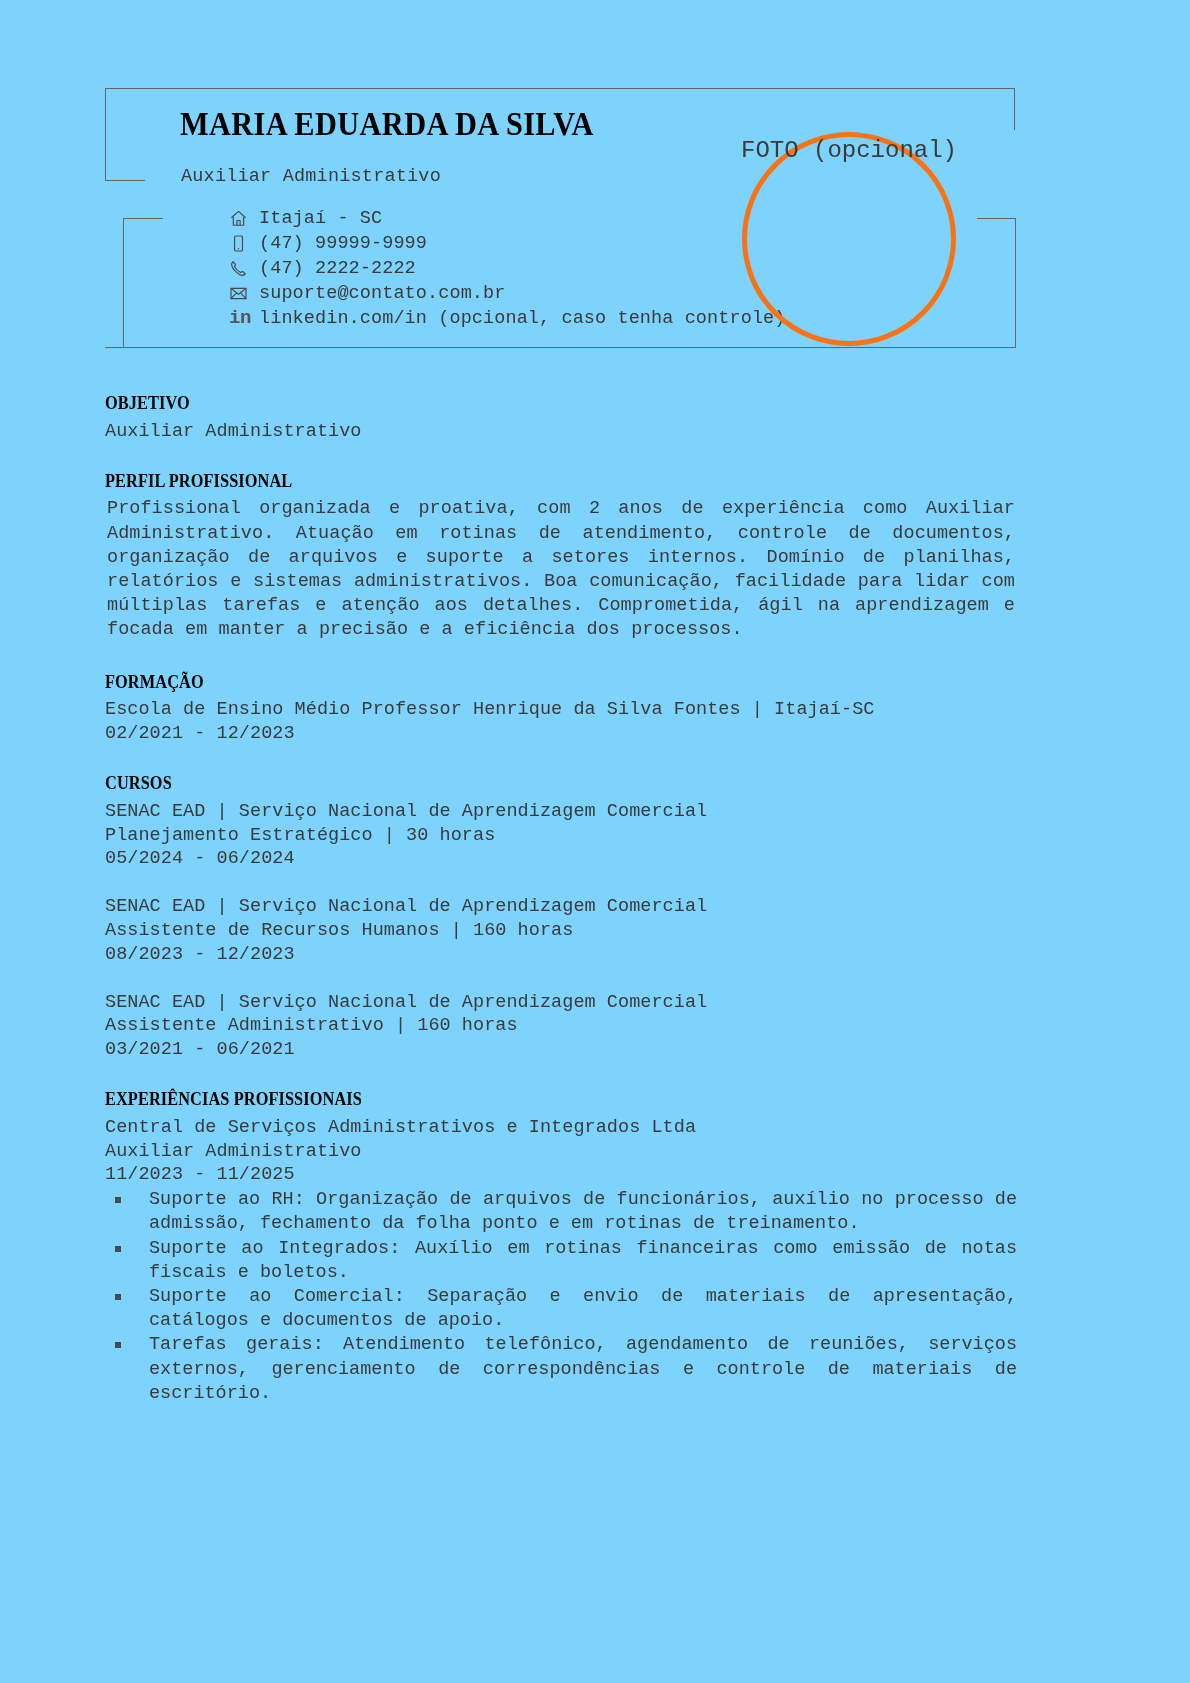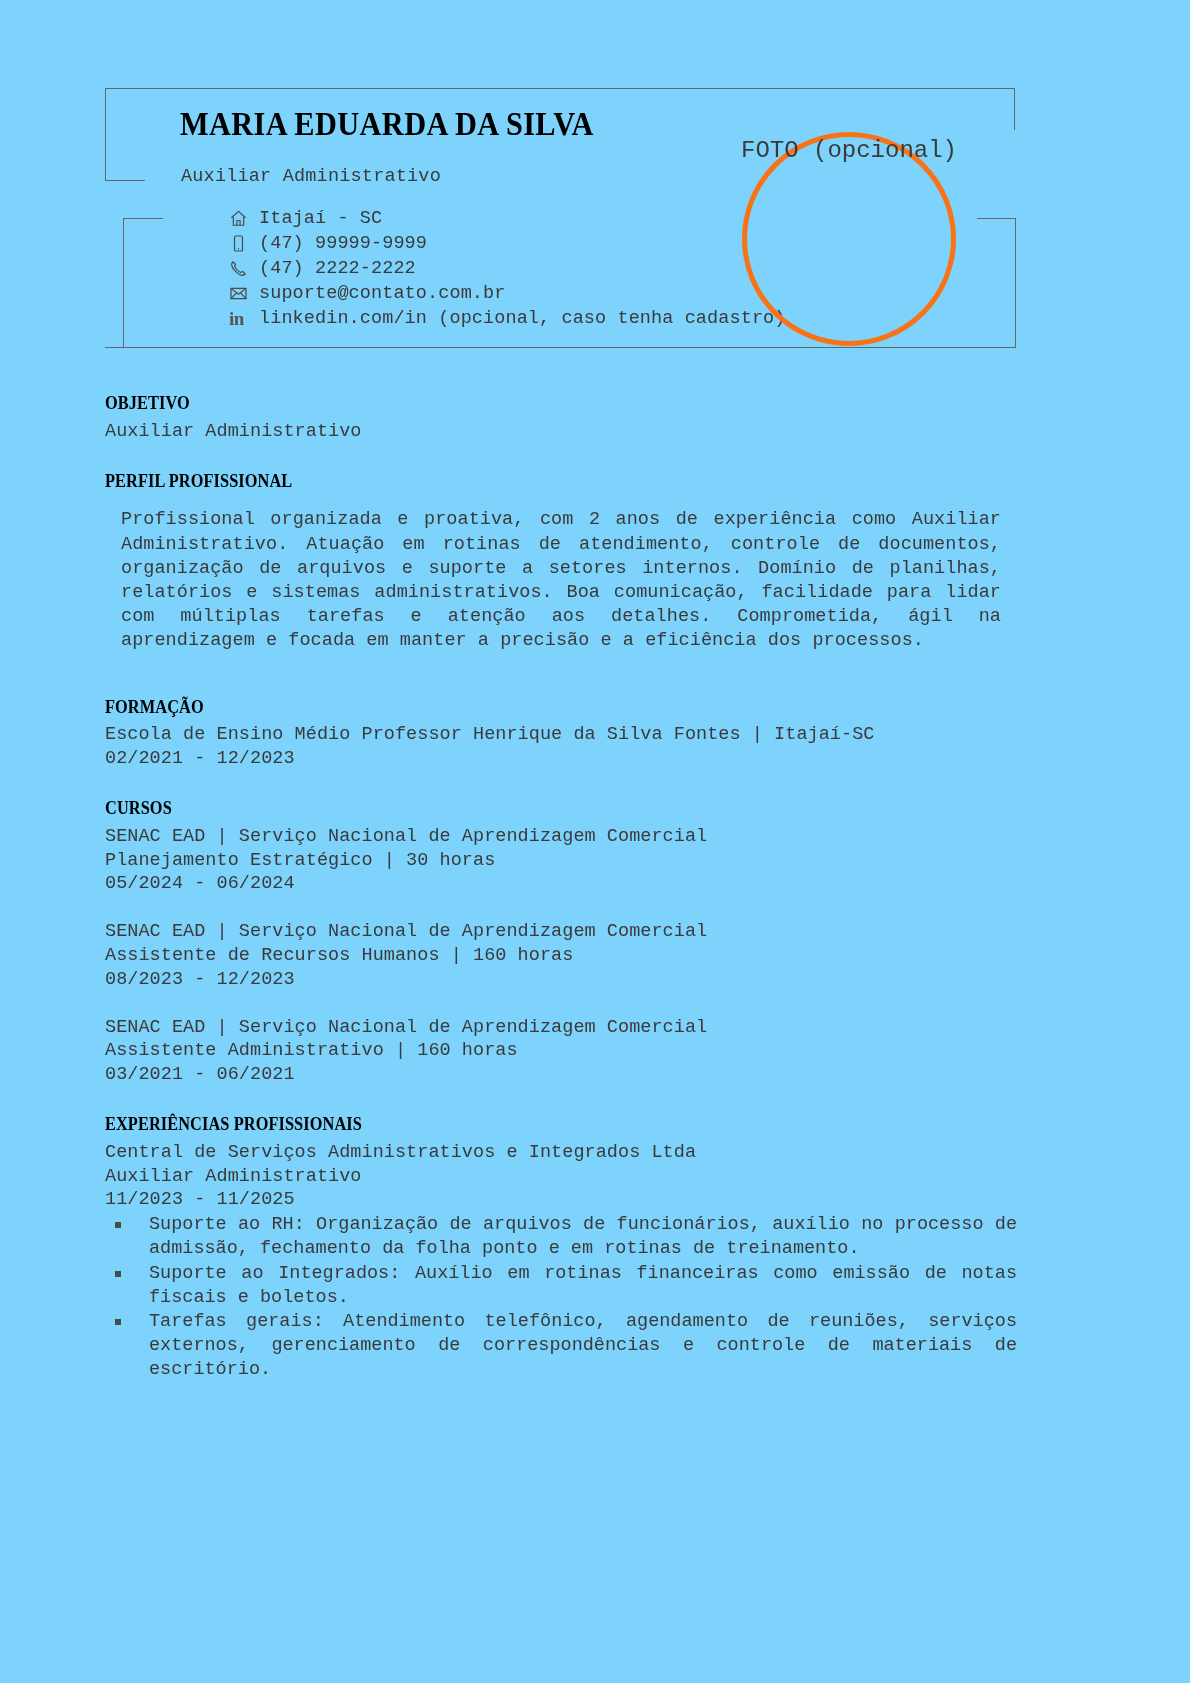--- a/index.html
+++ b/index.html
@@ -141,21 +141,21 @@
   .contact-ico {
     width: 30px;
     min-width: 30px;
     display: flex;
     align-items: center;
     justify-content: flex-start;
     color: #444;
   }
   .contact-ico svg { display:block; }
   .ico-in {
-    font-family: Liberation Serif, serif;
+    font-family: Liberation Mono, monospace;
     font-weight: bold;
     font-size: 19px;
     color: #555;
     line-height: 1;
     letter-spacing: -0.5px;
   }
   .contact-txt { letter-spacing: 0.1px; }
 
   .photo-circle {
     position: absolute;
@@ -198,21 +198,21 @@
     color: #3a3a3a;
     letter-spacing: 0.05px;
     white-space: nowrap;
   }
   .para {
     font-size: 18.5px;
     line-height: 24.2px;
     color: #3a3a3a;
     text-align: justify;
     letter-spacing: 0.05px;
-    margin: 16px;
+    margin: 2px;
   }
   .gap-sec { height: 26px; }
   .gap-block { height: 24px; }
 
   ul.bullets {
     margin: 1px 0 0 0;
     padding: 0;
     list-style: none;
   }
   ul.bullets li {
@@ -293,21 +293,21 @@
             <path d="M21.5 18.5 L14.8 11.6"></path>
           </svg>
         </span>
         <span class="contact-txt">suporte@contato.com.br</span>
       </div>
 
       <div class="contact-row">
         <span class="contact-ico">
           <span class="ico-in">in</span>
         </span>
-        <span class="contact-txt">linkedin.com/in (opcional, caso tenha cadastro)</span>
+        <span class="contact-txt">linkedin.com/in (opcional, caso tenha controle)</span>
       </div>
 
     </div>
 
     <div class="photo-circle">
       <span>FOTO (opcional)</span>
     </div>
   </div>
 
   <div class="body-wrap">
@@ -370,20 +370,21 @@
         <li>
           <span class="bsq"></span>
           <span>Suporte ao RH: Organização de arquivos de funcionários, auxílio no processo de admissão, fechamento da folha ponto e em rotinas de treinamento.</span>
         </li>
         <li>
           <span class="bsq"></span>
           <span>Suporte ao Integrados: Auxílio em rotinas financeiras como emissão de notas fiscais e boletos.</span>
         </li>
         <li>
           <span class="bsq"></span>
+          <span>Suporte ao Comercial: Separação e envio de materiais de apresentação, catálogos e documentos de apoio.</span>
         </li>
         <li>
           <span class="bsq"></span>
           <span>Tarefas gerais: Atendimento telefônico, agendamento de reuniões, serviços externos, gerenciamento de correspondências e controle de materiais de escritório.</span>
         </li>
       </ul>
     </div>
 
   </div>
 </div>

